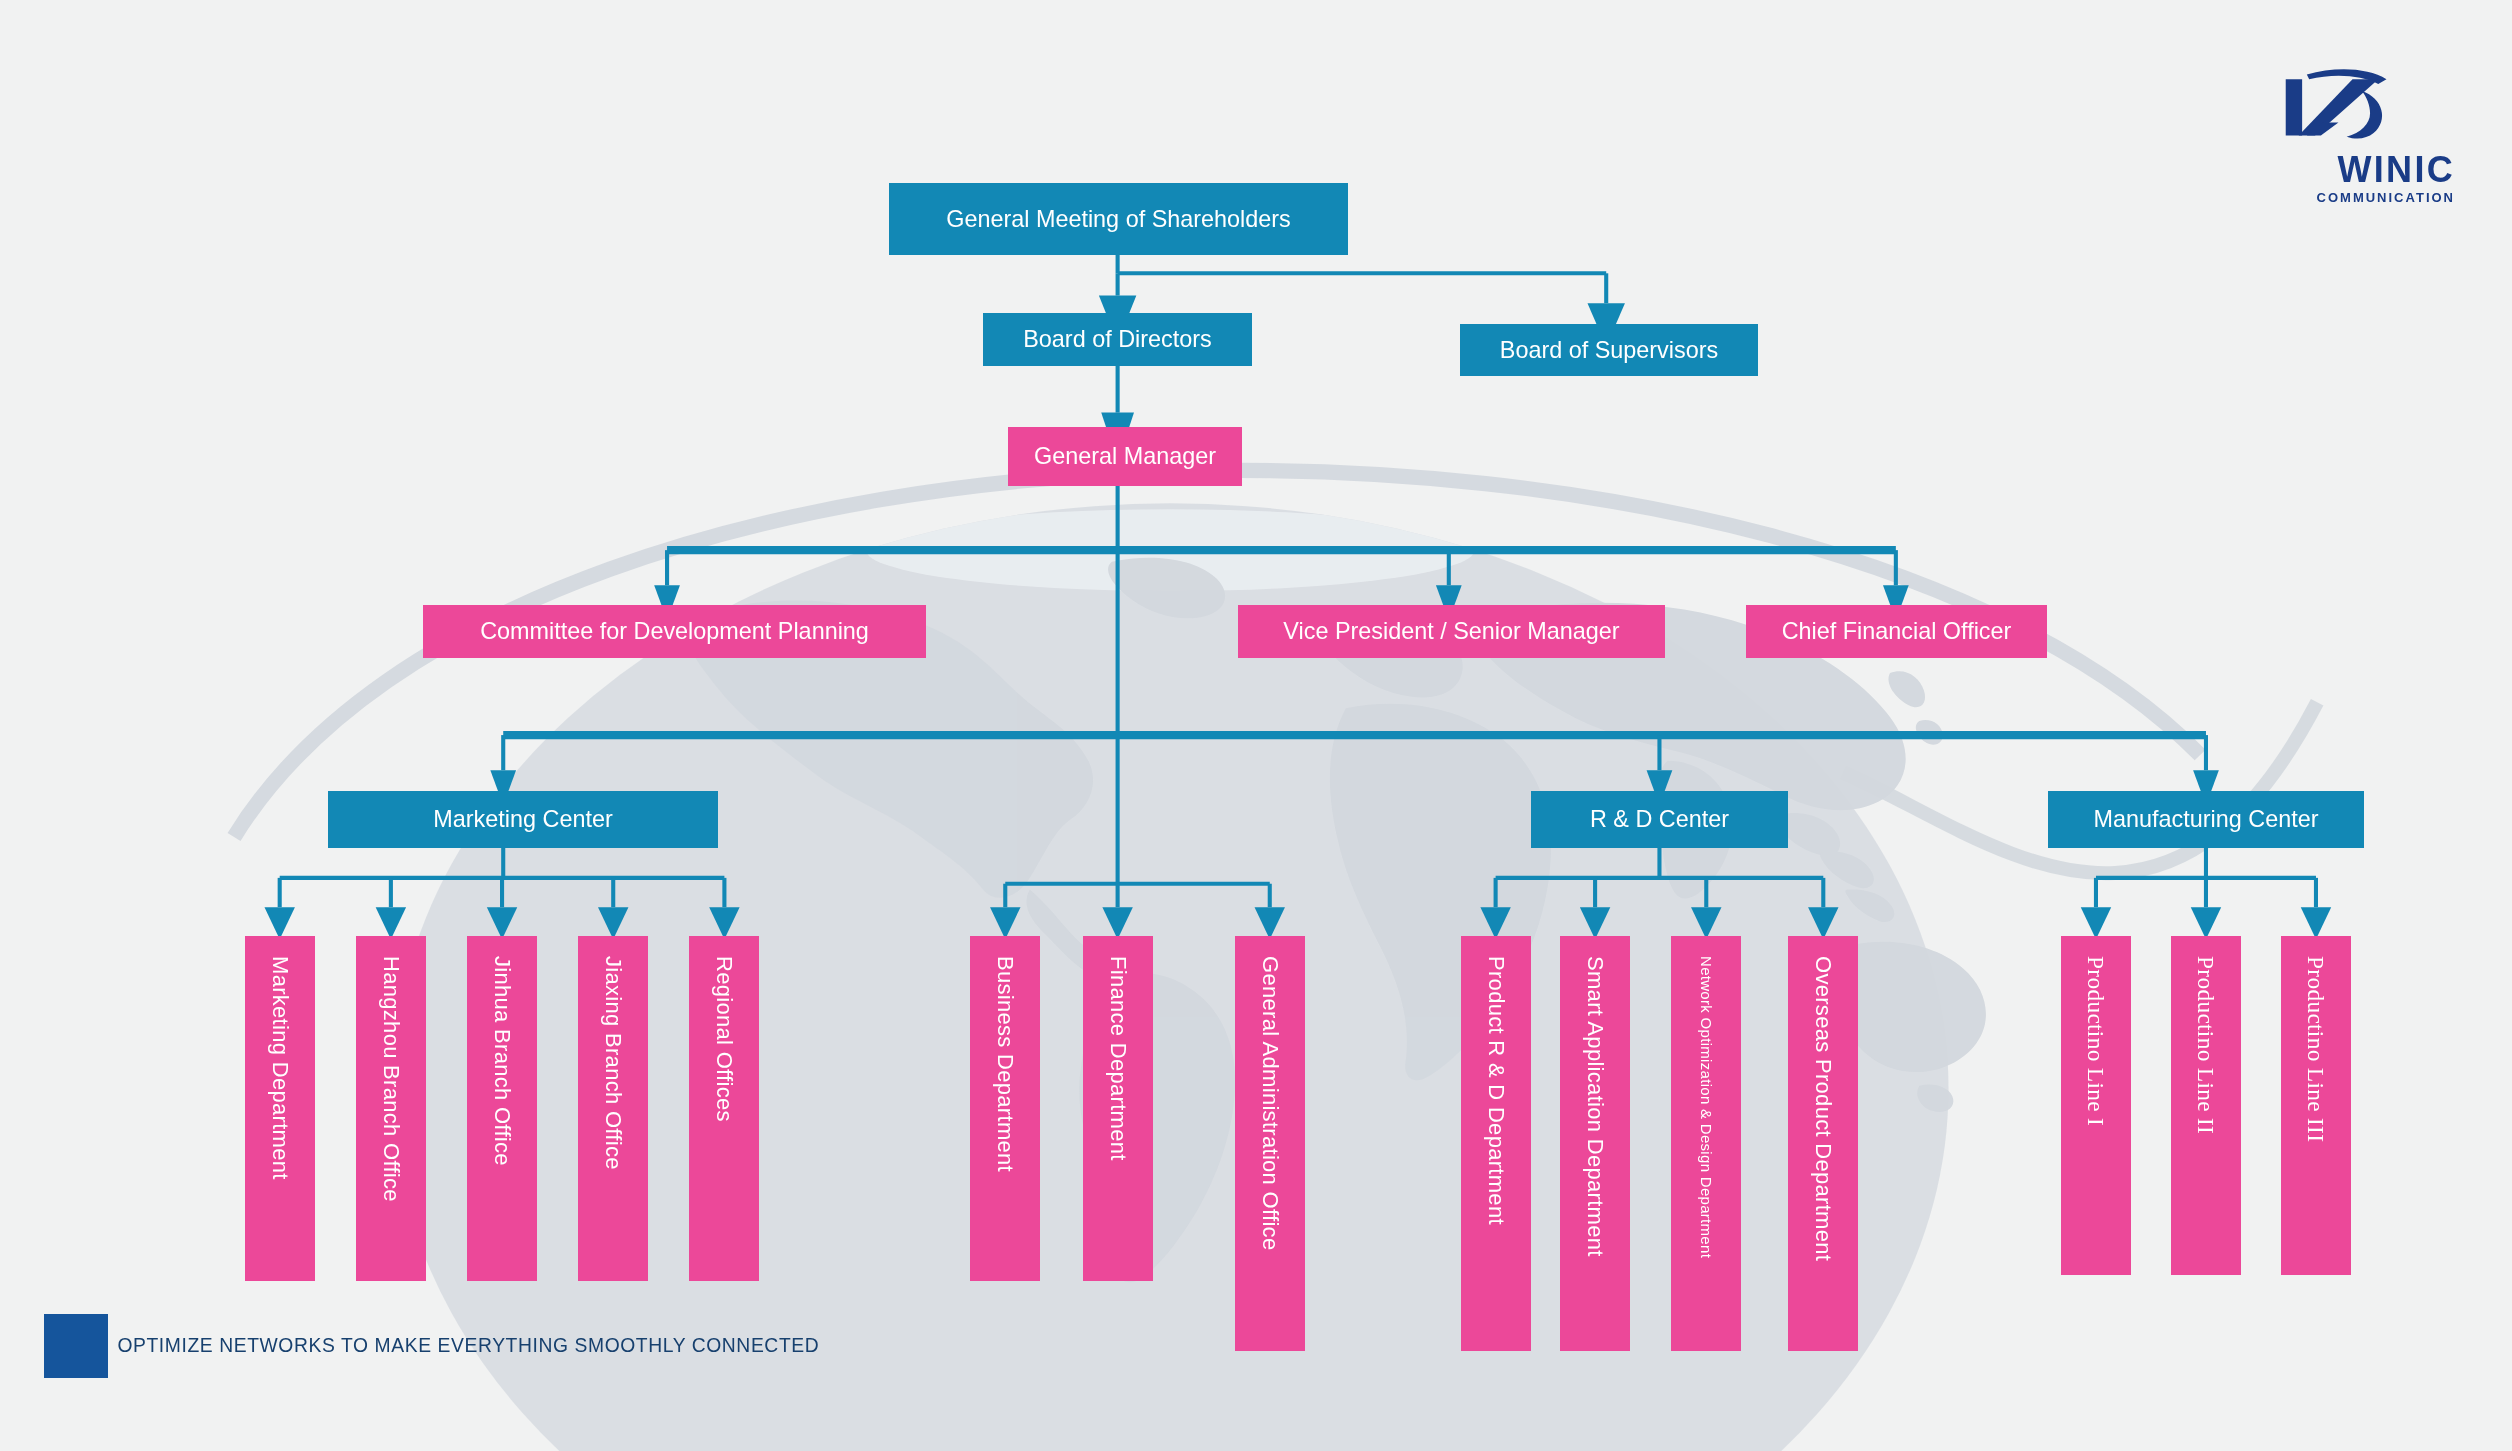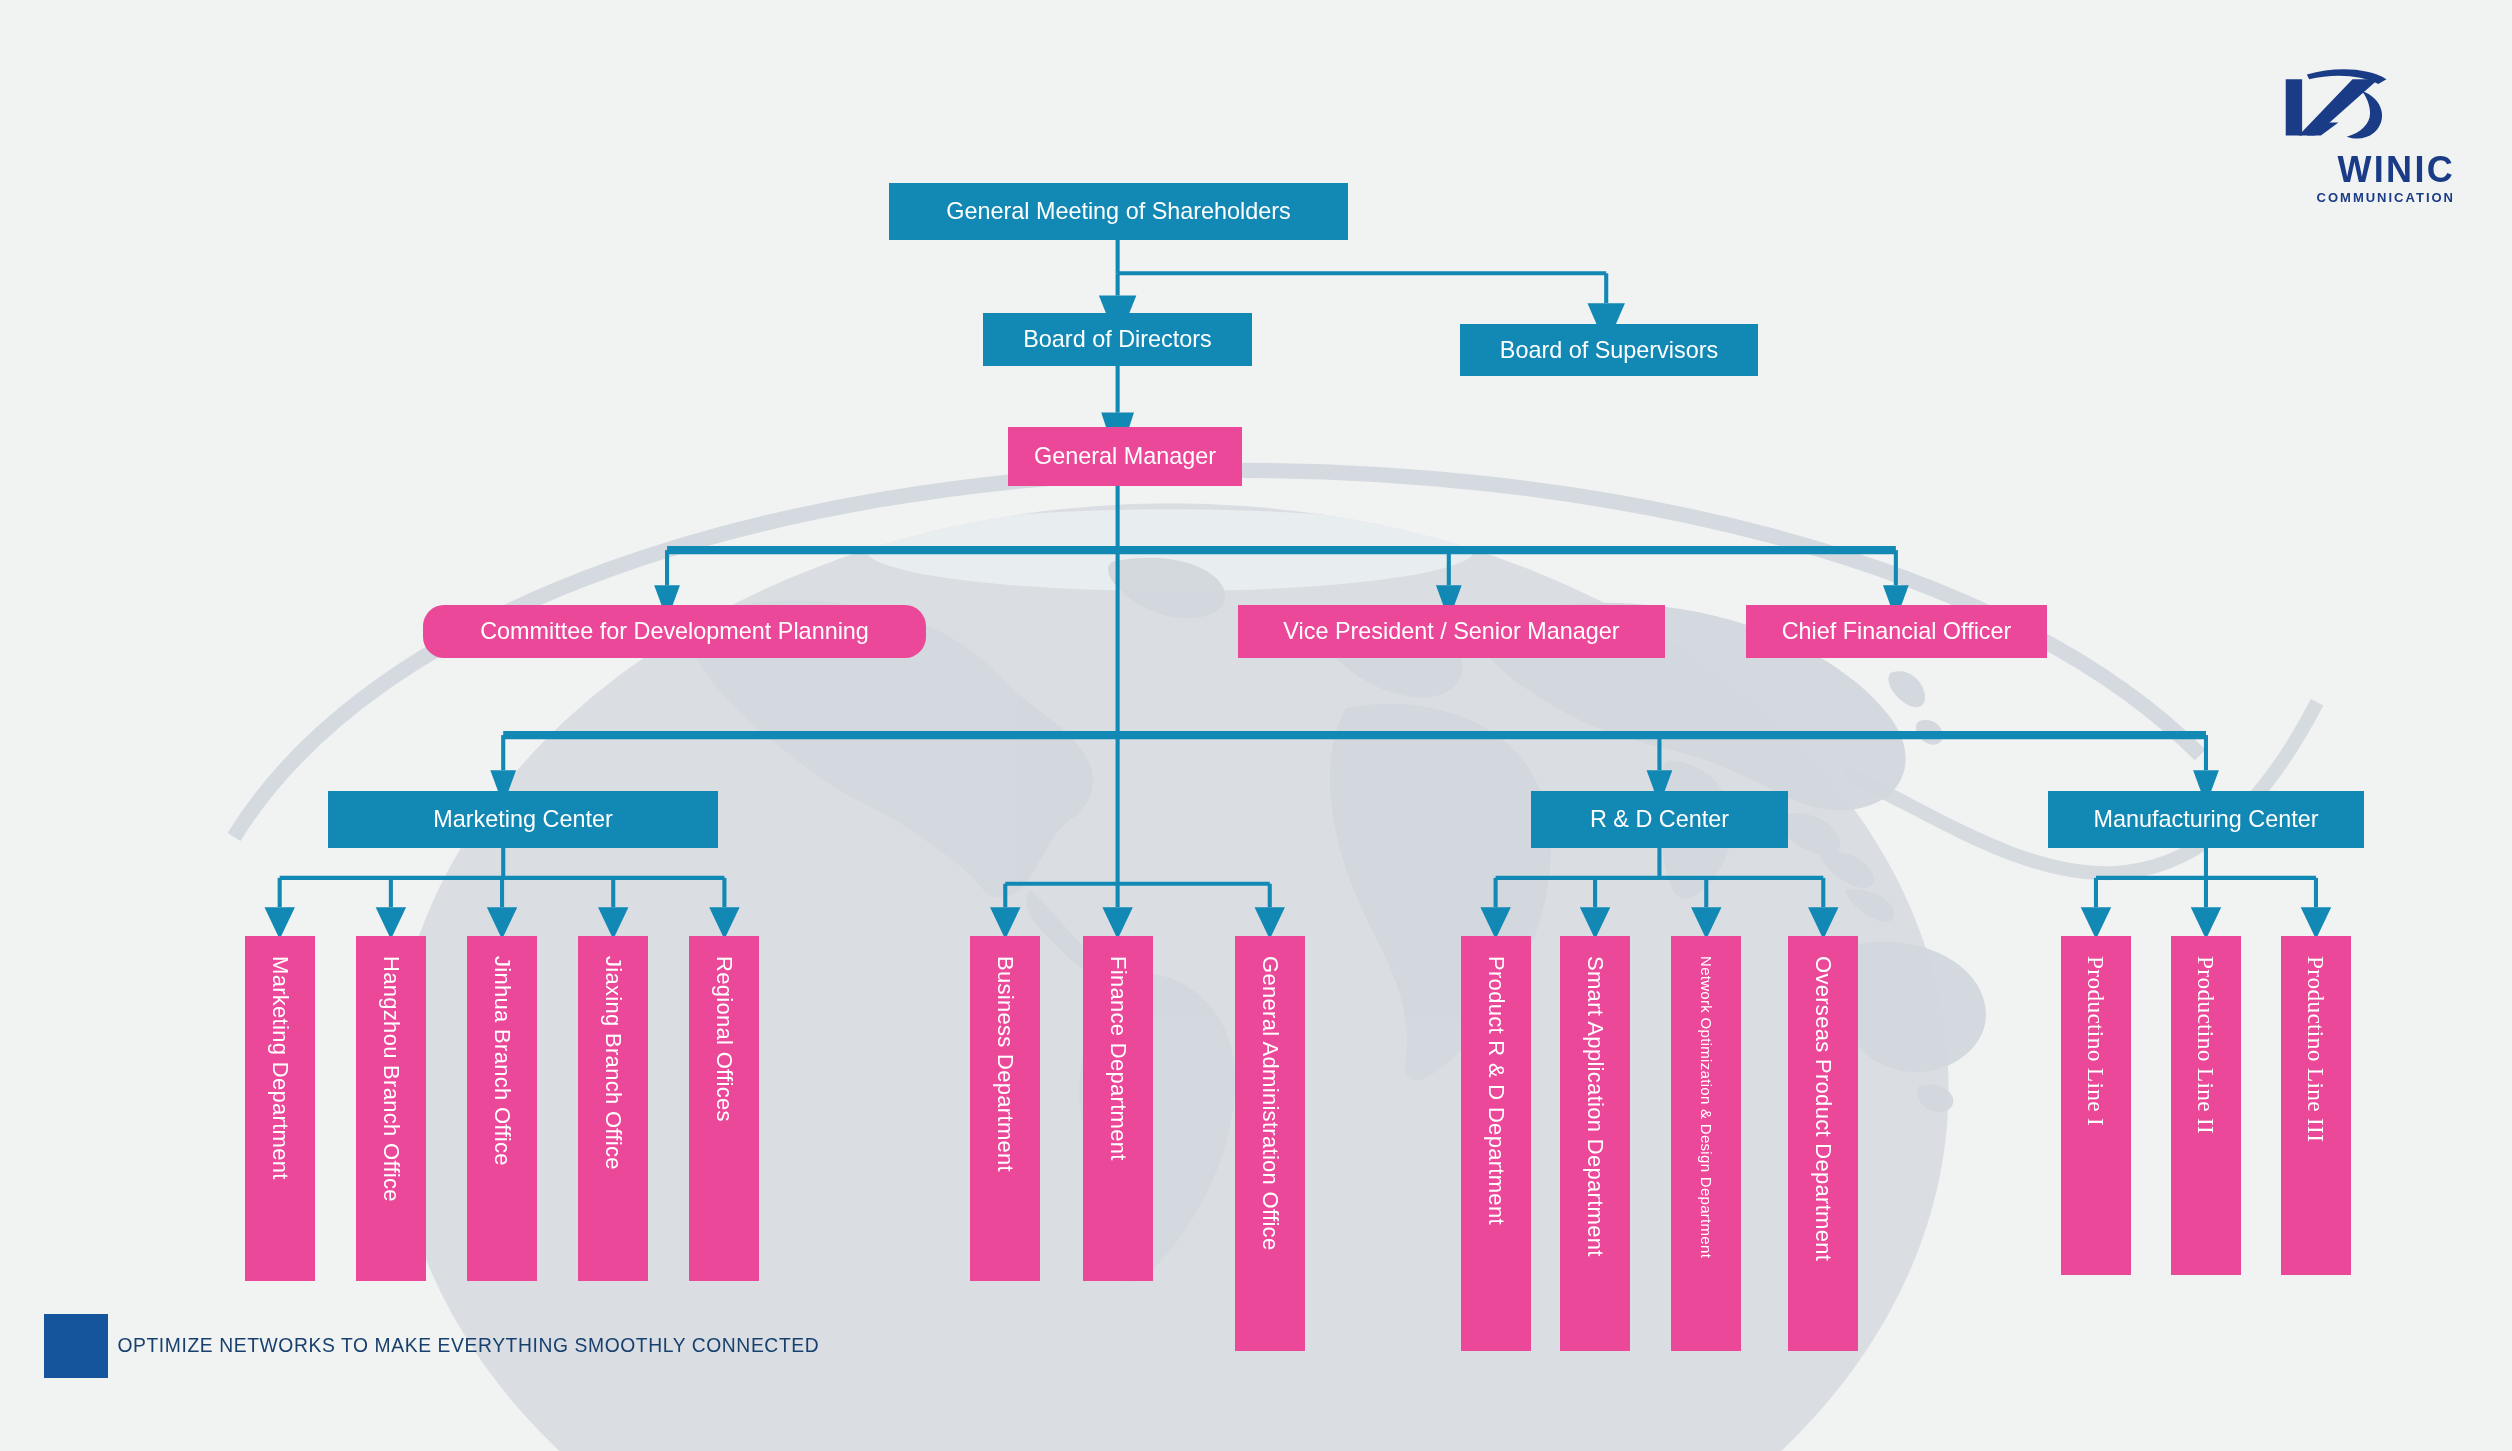--- a/index.html
+++ b/index.html
@@ -230,36 +230,36 @@
       <polygon points="2700,1550 2752,1550 2726,1605"></polygon>
       <polygon points="2890,1550 2942,1550 2916,1605"></polygon>
       <polygon points="3090,1550 3142,1550 3116,1605"></polygon>
 
       <polygon points="3556,1550 3608,1550 3582,1605"></polygon>
       <polygon points="3744,1550 3796,1550 3770,1605"></polygon>
       <polygon points="3932,1550 3984,1550 3958,1605"></polygon>
     </g>
   </svg>
 
-  <div class="node dark h-node" style="left:889px;top:183px;width:459px;height:57px;">
+  <div class="node dark h-node" style="left:889px;top:183px;width:459px;height:72px;">
     <span>General Meeting of Shareholders</span>
   </div>
 
   <div class="node dark h-node" style="left:983px;top:313px;width:269px;height:53px;">
     <span>Board of Directors</span>
   </div>
   <div class="node dark h-node" style="left:1460px;top:324px;width:298px;height:52px;">
     <span>Board of Supervisors</span>
   </div>
 
   <div class="node light h-node" style="left:1008px;top:427px;width:234px;height:59px;">
     <span>General Manager</span>
   </div>
 
-  <div class="node light h-node" style="left:423px;top:605px;width:503px;height:53px;border-radius:21px;">
+  <div class="node light h-node" style="left:423px;top:605px;width:503px;height:53px;">
     <span>Committee for Development Planning</span>
   </div>
   <div class="node light h-node" style="left:1238px;top:605px;width:427px;height:53px;">
     <span>Vice President / Senior Manager</span>
   </div>
   <div class="node light h-node" style="left:1746px;top:605px;width:301px;height:53px;">
     <span>Chief Financial Officer</span>
   </div>
 
   <div class="node dark h-node" style="left:308px;top:791px;width:390px;height:57px;margin-left:20px;">

